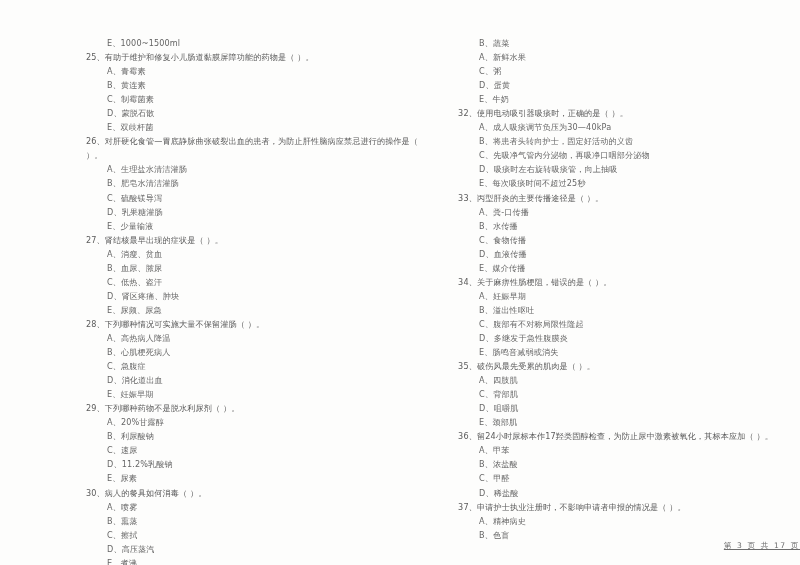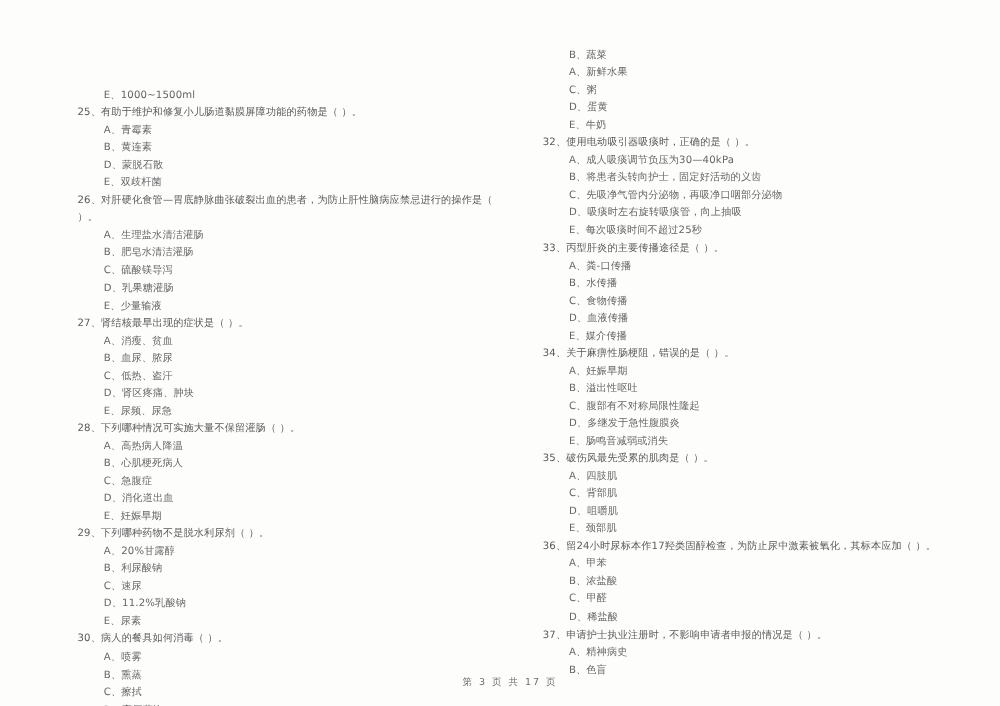--- a/index.html
+++ b/index.html
@@ -28,21 +28,21 @@
     right: 0;
     bottom: 40px;
     display: flex;
     flex-direction: row;
   }
   .col {
     flex: 0 0 50%;
     box-sizing: border-box;
     padding: 0 18px 0 0;
   }
-  .col-left  { padding-left: 62px; margin-top: 32px; }
+  .col-left  { padding-left: 86px; }
   .col-right { padding-left: 22px; }
 
   .line {
     font-size: 8.1px;
     line-height: 14.05px;
     letter-spacing: 0.15px;
     white-space: nowrap;
     color: #636363;
     font-family: "DejaVu Sans", sans-serif;
   }
@@ -63,37 +63,39 @@
   
   .opt-top {
     padding-left: 21px;
   }
 
   .footer {
     position: absolute;
     left: 16px;
     right: 0;
     bottom: 14px;
-    text-align: center;
+    text-align: right;
     font-size: 7.6px;
     letter-spacing: 1.6px;
     color: #6d6d6d;
     font-family: "DejaVu Sans", sans-serif;
+    text-decoration: underline;
   }
 </style>
 </head>
 <body>
 
 <div class="page">
   <div class="columns">
     <div class="col col-left" id="left-column">
         <div class="line opt-top">E、1000~1500ml</div>
         <div class="line q">25、有助于维护和修复小儿肠道黏膜屏障功能的药物是（    ）。</div>
         <div class="line opt">A、青霉素</div>
         <div class="line opt">B、黄连素</div>
+        <div class="line opt">C、制霉菌素</div>
         <div class="line opt">D、蒙脱石散</div>
         <div class="line opt">E、双歧杆菌</div>
         <div class="line q">26、对肝硬化食管—胃底静脉曲张破裂出血的患者，为防止肝性脑病应禁忌进行的操作是（</div>
         <div class="line line q-cont">）。</div>
         <div class="line opt">A、生理盐水清洁灌肠</div>
         <div class="line opt">B、肥皂水清洁灌肠</div>
         <div class="line opt">C、硫酸镁导泻</div>
         <div class="line opt">D、乳果糖灌肠</div>
         <div class="line opt">E、少量输液</div>
         <div class="line q">27、肾结核最早出现的症状是（    ）。</div>

